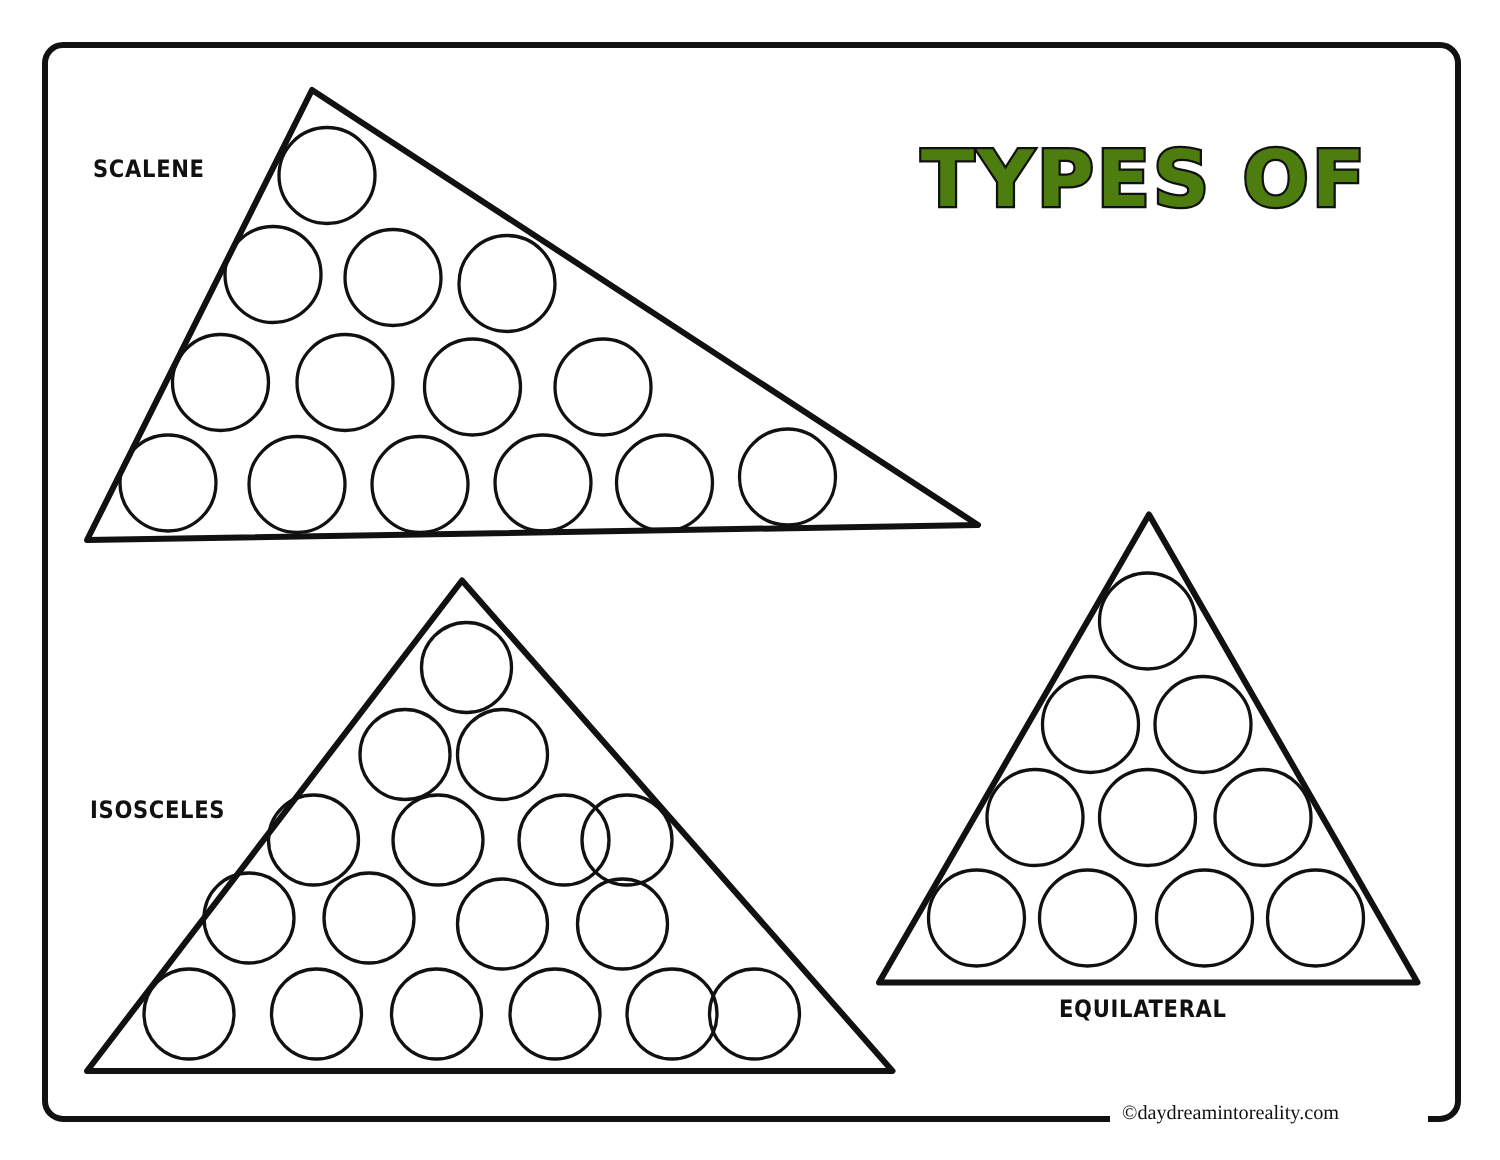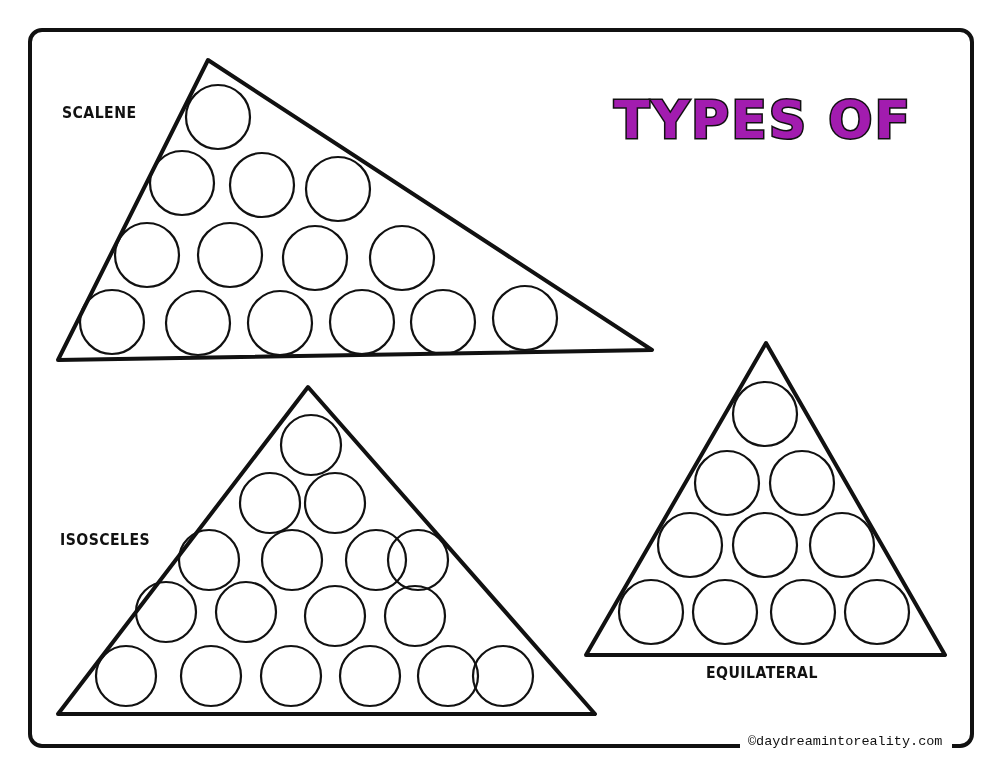--- a/index.html
+++ b/index.html
@@ -7,30 +7,30 @@
     #sheet { position: absolute; left: 0; top: 0; width: 1000px; height: 773px; }
     .frame {
       position: absolute; left: 28px; top: 28px; width: 938px; height: 712px;
       border: 4px solid #111; border-radius: 14px; box-sizing: content-box;
     }
     .footer-gap {
       position: absolute; left: 740px; top: 734px; width: 212px; height: 16px; background: #fff;
     }
     .copyright {
       position: absolute; left: 748px; top: 734px; font-size: 13.5px; color: #111;
-      font-family: Liberation Mono, monospace; letter-spacing: 0px; white-space: nowrap;
+      font-family: Liberation Serif, serif; letter-spacing: 0px; white-space: nowrap;
     }
     .label {
       position: absolute; font-family: "DejaVu Sans", sans-serif; font-weight: bold;
       color: #111; font-size: 16px; letter-spacing: 0.5px; transform: scaleX(0.88); transform-origin: left center;
     }
     .title {
       position: absolute; left: 598px; top: 92px; width: 330px; text-align: center;
       font-family: "DejaVu Sans", sans-serif; font-weight: 900; font-size: 52px; line-height: 56px;
-      color: #a21caf; -webkit-text-stroke: 3px #111; paint-order: stroke fill; letter-spacing: 2px;
+      color: #4d7c0f; -webkit-text-stroke: 3px #111; paint-order: stroke fill; letter-spacing: 2px;
     }
     .title span { display: block; }
     svg.art { position: absolute; left: 0; top: 0; }
   </style>
 </head>
 <body>
 
 <div id="sheet">
   <div class="frame"></div>
   <div class="footer-gap"></div>

